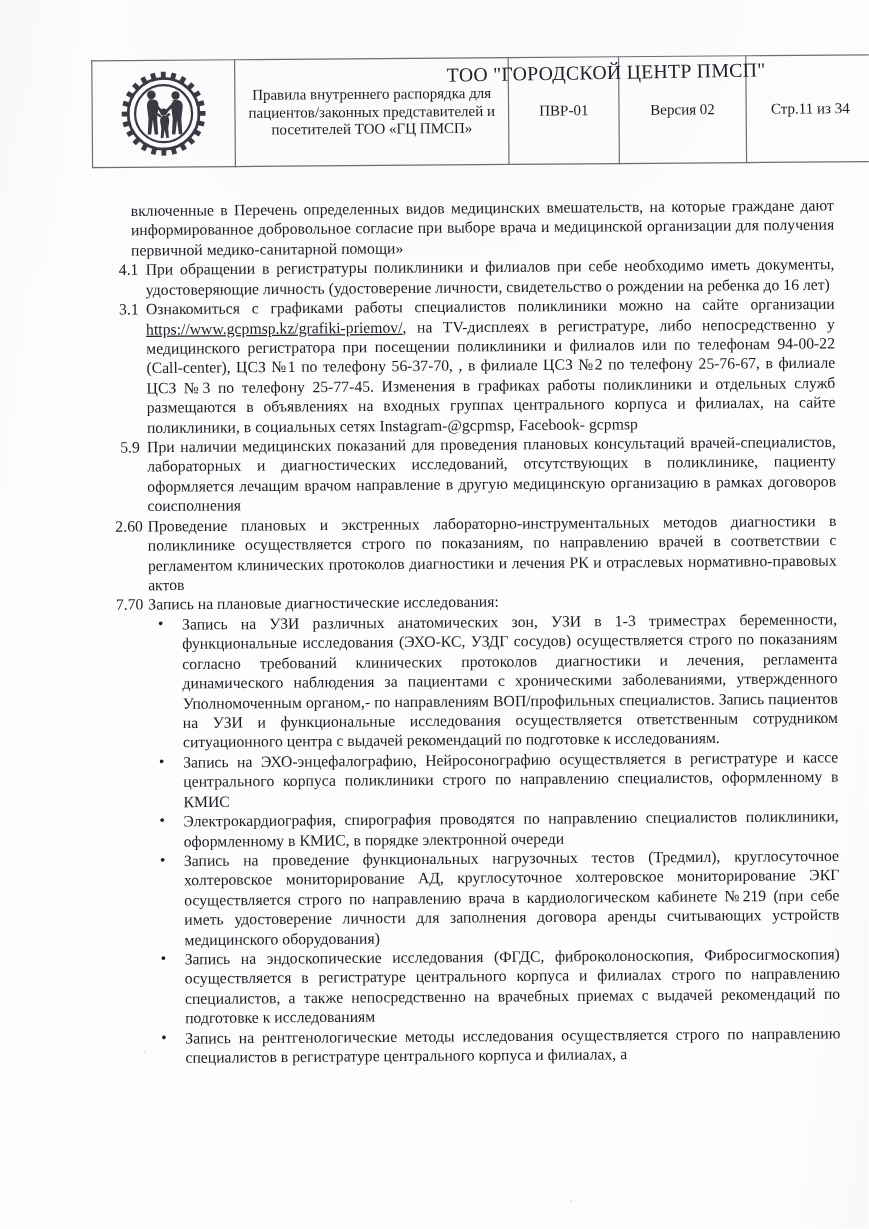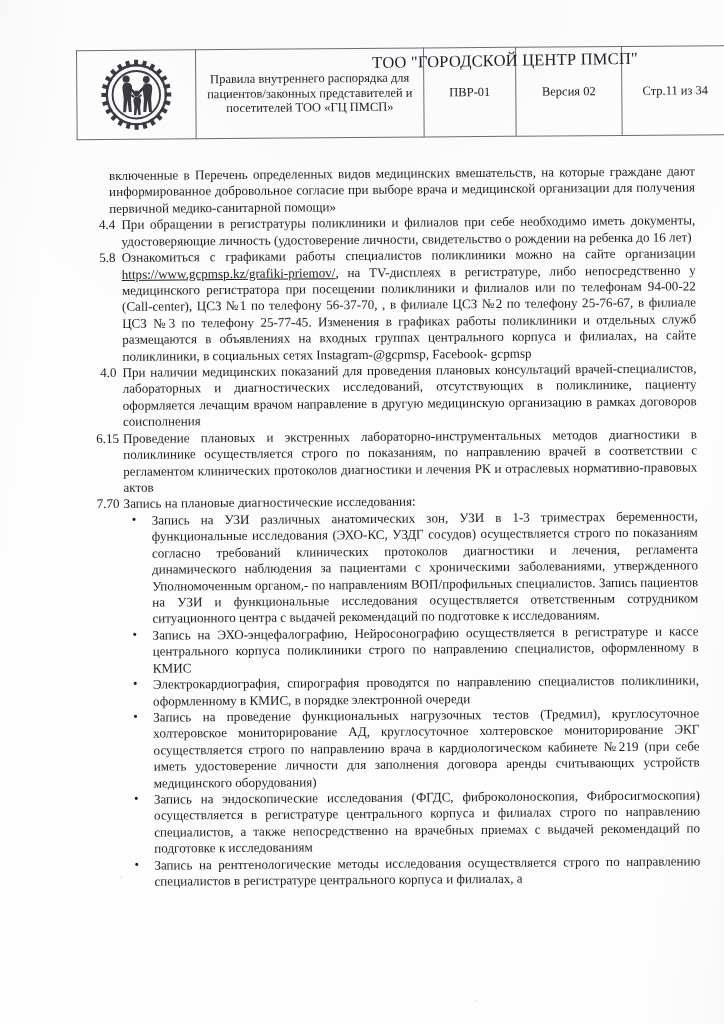--- a/index.html
+++ b/index.html
@@ -238,36 +238,36 @@
     </tbody>
       </table>
 
     <div class="company-name">ТОО "ГОРОДСКОЙ ЦЕНТР ПМСП"</div>
 
     <div class="doc-body">
 
       <p class="cont-para">включенные в Перечень определенных видов медицинских вмешательств, на которые граждане дают информированное добровольное согласие при выборе врача и медицинской организации для получения первичной медико-санитарной помощи»</p>
 
       <div class="num-item">
-        <span class="num">4.4</span>
+        <span class="num">4.1</span>
         <span class="body">При обращении в регистратуры поликлиники и филиалов при себе необходимо иметь документы, удостоверяющие личность (удостоверение личности, свидетельство о рождении на ребенка до 16 лет)</span>
       </div>
 
       <div class="num-item">
-        <span class="num">5.8</span>
+        <span class="num">3.1</span>
         <span class="body"><span>Ознакомиться с графиками работы специалистов поликлиники можно на сайте организации </span><a class="link" href="#">https://www.gcpmsp.kz/grafiki-priemov/</a><span>, на TV-дисплеях в регистратуре, либо непосредственно у медицинского регистратора при посещении поликлиники и филиалов или по телефонам 94-00-22 (Call-center), ЦСЗ №1 по телефону 56-37-70, , в филиале ЦСЗ №2 по телефону 25-76-67, в филиале ЦСЗ №3 по телефону 25-77-45. Изменения в графиках работы поликлиники и отдельных служб размещаются в объявлениях на входных группах центрального корпуса и филиалах, на сайте поликлиники, в социальных сетях Instagram-@gcpmsp, Facebook- gcpmsp</span></span>
       </div>
 
       <div class="num-item">
-        <span class="num">4.0</span>
+        <span class="num">5.9</span>
         <span class="body">При наличии медицинских показаний для проведения плановых консультаций врачей-специалистов, лабораторных и диагностических исследований, отсутствующих в поликлинике, пациенту оформляется лечащим врачом направление в другую медицинскую организацию в рамках договоров соисполнения</span>
       </div>
 
       <div class="num-item">
-        <span class="num wide">6.15</span>
+        <span class="num wide">2.60</span>
         <span class="body">Проведение плановых и экстренных лабораторно-инструментальных методов диагностики в поликлинике осуществляется строго по показаниям, по направлению врачей в соответствии с регламентом клинических протоколов диагностики и лечения РК и отраслевых нормативно-правовых актов</span>
       </div>
 
       <div class="num-item">
         <span class="num wide">7.70</span>
         <span class="body">Запись на плановые диагностические исследования:</span>
       </div>
 
       <ul class="bullet-list">
         <li>Запись на УЗИ различных анатомических зон, УЗИ в 1-3 триместрах беременности, функциональные исследования (ЭХО-КС, УЗДГ сосудов) осуществляется строго по показаниям согласно требований клинических протоколов диагностики и лечения, регламента динамического наблюдения за пациентами с хроническими заболеваниями, утвержденного Уполномоченным органом,- по направлениям ВОП/профильных специалистов. Запись пациентов на УЗИ и функциональные исследования осуществляется ответственным сотрудником ситуационного центра с выдачей рекомендаций по подготовке к исследованиям.</li>

